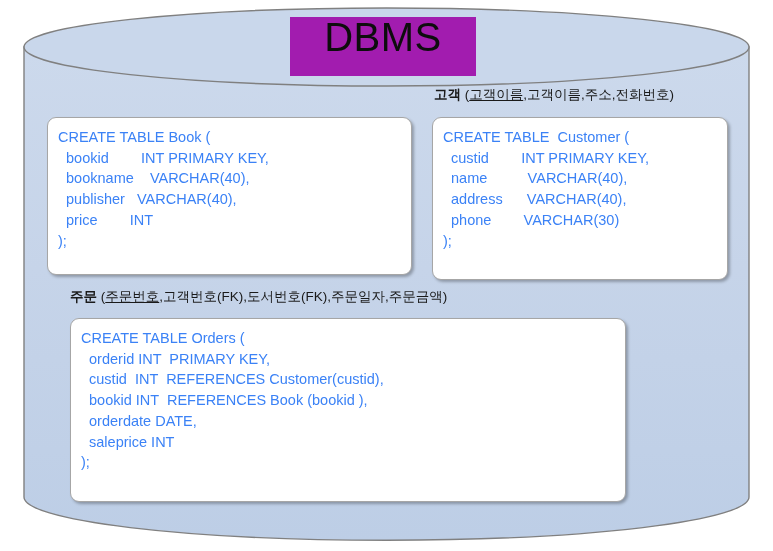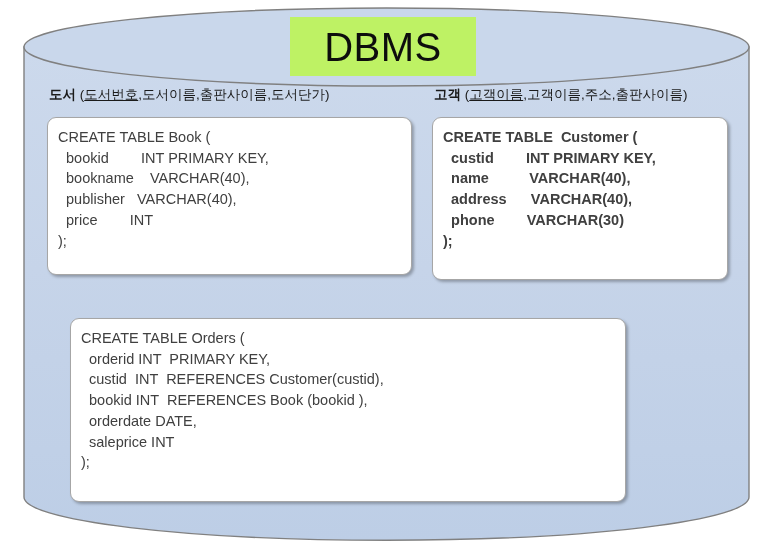--- a/index.html
+++ b/index.html
@@ -29,23 +29,22 @@
     height: 551px;
   }
 
   
   .dbms-plate {
     position: absolute;
     left: 290px;
     top: 17px;
     width: 186px;
     height: 59px;
-    background: #bef264;
+    background: #a21caf;
     display: flex;
-    align-items: center;
     justify-content: center;
   }
   .dbms-plate .dbms-text {
     font-family: "Liberation Sans", sans-serif;
     font-size: 40px;
     font-weight: 400;
     color: #0d0d0d;
     letter-spacing: 0.5px;
     line-height: 1;
   }
@@ -75,26 +74,26 @@
     box-shadow: 2px 2px 3px rgba(0,0,0,0.28);
     box-sizing: border-box;
     overflow: hidden;
   }
   .sql-box pre {
     margin: 0;
     padding: 9px 10px 6px 10px;
     font-family: "Liberation Sans", sans-serif;
     font-size: 14.5px;
     line-height: 1.43;
-    color: #404040;
+    color: #3b82f6;
     white-space: pre;
   }
 
   #box-book      { left: 47px;  top: 117px; width: 365px; height: 158px; }
-  #box-customer  { left: 432px; top: 117px; width: 296px; height: 163px; font-weight: bold; }
+  #box-customer  { left: 432px; top: 117px; width: 296px; height: 163px; }
   #box-orders    { left: 70px;  top: 318px; width: 556px; height: 184px; }
 </style>
 </head>
 <body>
 
 <div id="stage">
 
   <svg id="cylinder-svg" viewBox="0 0 773 551" xmlns="http://www.w3.org/2000/svg">
     <defs>
       <linearGradient id="cylGrad" x1="0" y1="0" x2="0" y2="1">
@@ -106,44 +105,44 @@
 
     <path d="M24,47 L24,497 A 352 42 0 0 0 749,497 L749,47 Z" fill="url(#cylGrad)" stroke="#808080" stroke-width="1.4"></path>
 
     <ellipse cx="386.5" cy="47" rx="362.5" ry="39" fill="#c9d7eb" stroke="#808080" stroke-width="1.4"></ellipse>
   </svg>
 
   <div class="dbms-plate">
     <span class="dbms-text">DBMS</span>
   </div>
 
-  <div class="schema-caption" style="left:49px; top:88px;">
-    <span class="rel-name">도서</span><span> (</span><span class="pk">도서번호</span><span>,도서이름,출판사이름,도서단가)</span>
-  </div>
   <div class="sql-box" id="box-book">
     <pre>CREATE TABLE Book (
   bookid        INT PRIMARY KEY,
   bookname    VARCHAR(40),
   publisher   VARCHAR(40),
   price        INT
 );</pre>
   </div>
 
   <div class="schema-caption" style="left:434px; top:88px;">
-    <span class="rel-name">고객</span><span> (</span><span class="pk">고객이름</span><span>,고객이름,주소,출판사이름)</span>
+    <span class="rel-name">고객</span><span> (</span><span class="pk">고객이름</span><span>,고객이름,주소,전화번호)</span>
   </div>
   <div class="sql-box" id="box-customer">
     <pre>CREATE TABLE  Customer (
   custid        INT PRIMARY KEY,
   name          VARCHAR(40),
   address      VARCHAR(40),
   phone        VARCHAR(30)
 );</pre>
   </div>
 
+  <div class="schema-caption" style="left:70px; top:290px;">
+    <span class="rel-name">주문</span><span> (</span><span class="pk">주문번호</span><span>,고객번호(FK),도서번호(FK),주문일자,주문금액)</span>
+  </div>
   <div class="sql-box" id="box-orders">
     <pre>CREATE TABLE Orders (
   orderid INT  PRIMARY KEY,
   custid  INT  REFERENCES Customer(custid),
   bookid INT  REFERENCES Book (bookid ),
   orderdate DATE,
   saleprice INT
 );</pre>
   </div>
 

